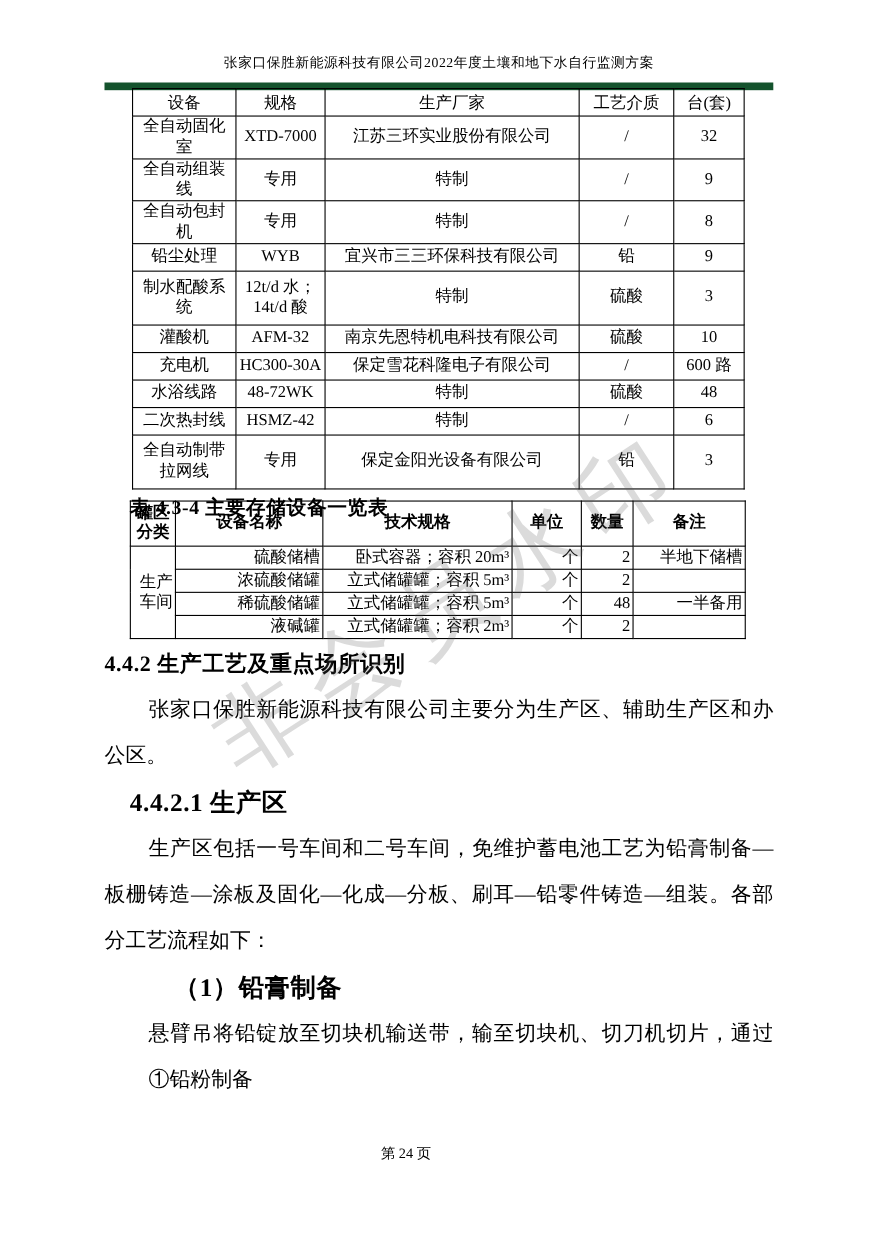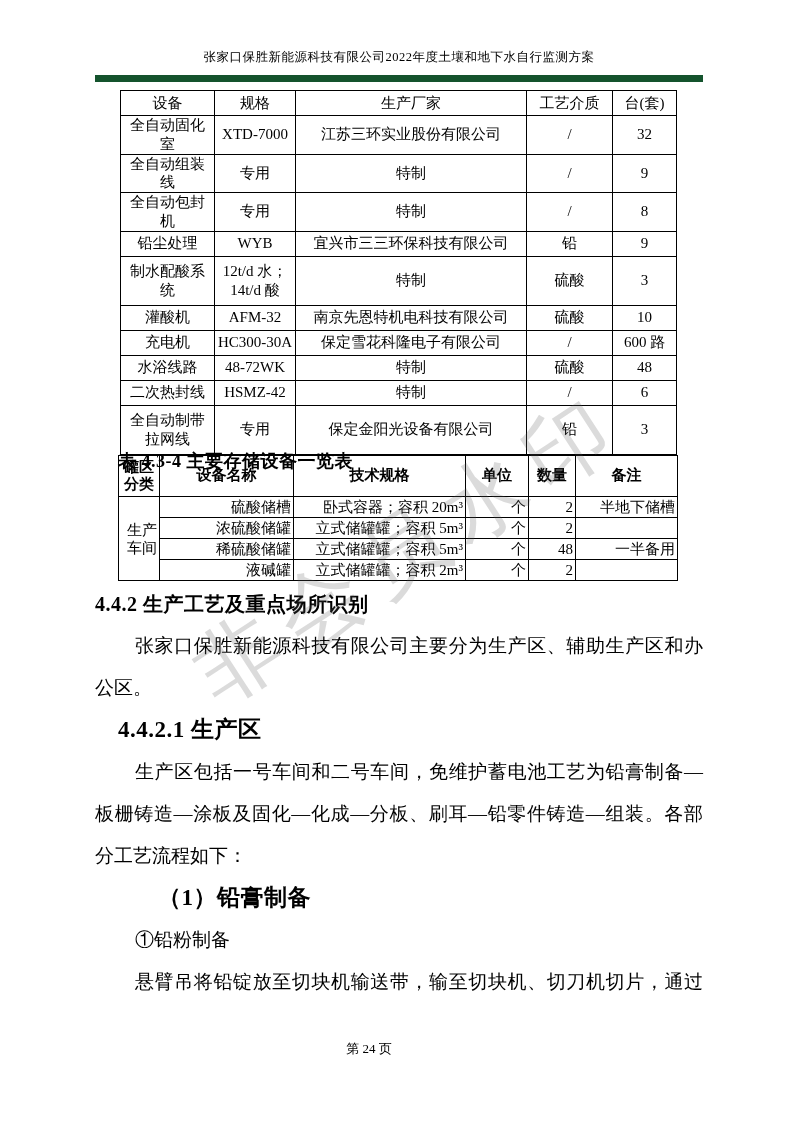--- a/index.html
+++ b/index.html
@@ -25,21 +25,21 @@
     text-align:center;font-size:12.5px;letter-spacing:.5px;
     padding-bottom:9px;border-bottom:7px solid #14532d;
   }
 
   
   table{border-collapse:collapse;table-layout:fixed;}
   td,th{border:1px solid #000;text-align:center;vertical-align:middle;padding:0 2px;
         overflow:hidden;}
   th{font-weight:normal;}
 
-  .equip-table{position:absolute;top:90px;left:120px;width:557px;font-size:15px;}
+  .equip-table{position:absolute;top:80px;left:120px;width:557px;font-size:15px;}
   .equip-table th{height:24px;}
   .equip-table td{height:24px;line-height:1.25;}
   .equip-table tr.tall td{height:48px;}
   .prewrap{white-space:pre-line;}
 
   .storage-caption{
     position:absolute;top:449px;left:118px;width:559px;
     font-weight:bold;font-size:18px;letter-spacing:.5px;
   }
   .storage-table{position:absolute;top:455px;left:118px;width:559px;font-size:15px;}
@@ -211,19 +211,19 @@
 
   <div class="text-block">
     <div class="line h1">4.4.2 生产工艺及重点场所识别</div>
     <div class="line fill indent">张家口保胜新能源科技有限公司主要分为生产区、辅助生产区和办</div>
     <div class="line">公区。</div>
     <div class="line h2">4.4.2.1 生产区</div>
     <div class="line fill indent">生产区包括一号车间和二号车间，免维护蓄电池工艺为铅膏制备—</div>
     <div class="line fill">板栅铸造—涂板及固化—化成—分板、刷耳—铅零件铸造—组装。各部</div>
     <div class="line">分工艺流程如下：</div>
     <div class="line h2 indent">（1）铅膏制备</div>
+    <div class="line fill indent">悬臂吊将铅锭放至切块机输送带，输至切块机、切刀机切片，通过</div>
     <div class="line indent">①铅粉制备</div>
-    <div class="line fill indent">悬臂吊将铅锭放至切块机输送带，输至切块机、切刀机切片，通过</div>
   </div>
 
   <div class="doc-footer">第 24 页</div>
 
 </div>
 
 </body></html>

